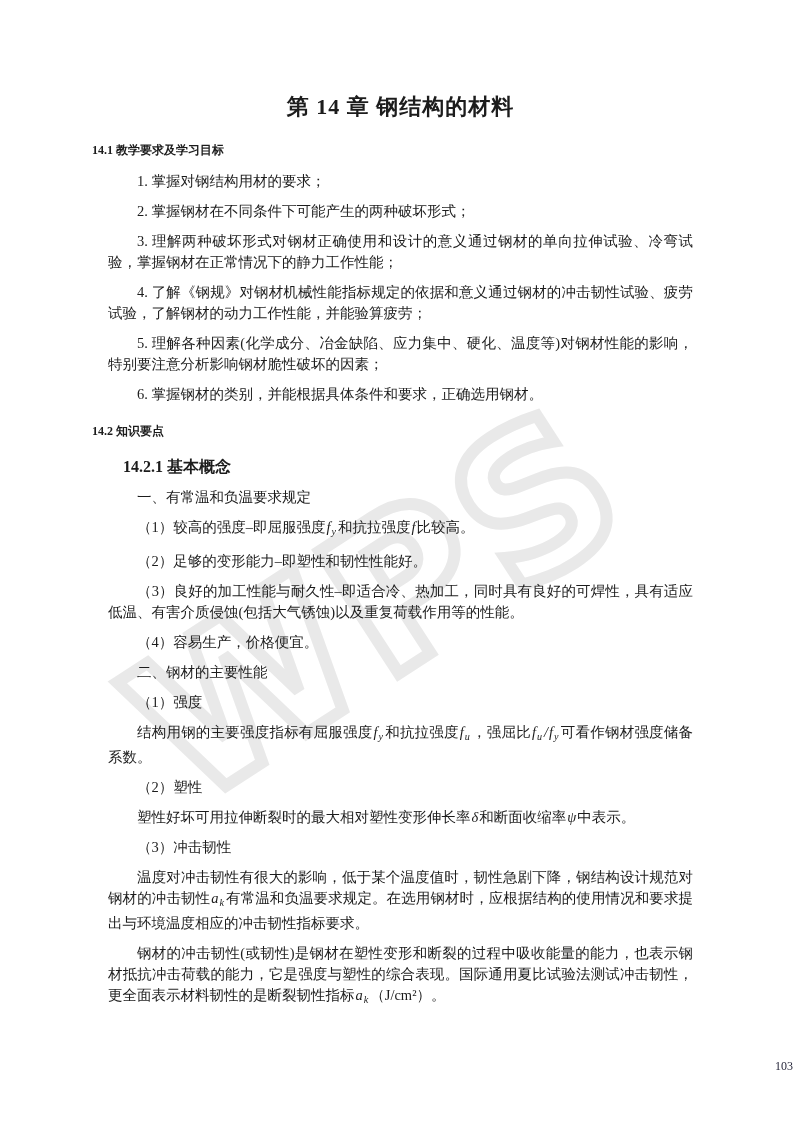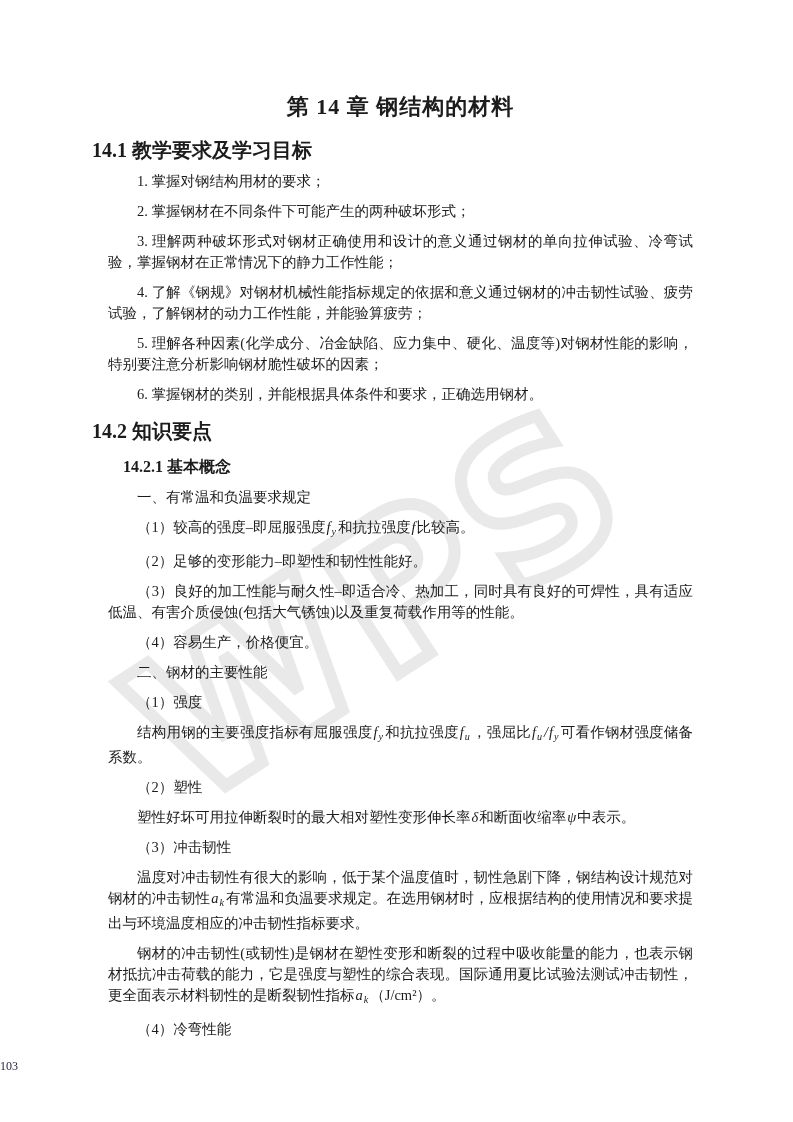--- a/index.html
+++ b/index.html
@@ -17,35 +17,35 @@
   }
   .content{
     position:relative;z-index:1;
     padding:92px 84px 0 92px;
   }
   .doc-title{
     font-size:22px;font-weight:bold;text-align:center;
     margin:0 0 16px 0;line-height:30px;letter-spacing:1px;
   }
   h2.sec{
-    font-size:20px;font-weight:bold;margin:14px 0 8px 0;line-height:24px;
+    font-size:12px;font-weight:bold;margin:14px 0 8px 0;line-height:24px;
   }
   h3.subsec{
     font-size:16px;font-weight:bold;margin:12px 0 8px 31px;line-height:23px;
   }
   p.body{
     font-size:14.5px;line-height:21px;margin:9px 16px;
     text-align:justify;text-indent:2em;
   }
   .var{font-style:italic;font-family:"Liberation Serif",serif;margin:0 1px;}
   sub.vsub{font-style:italic;font-size:0.7em;vertical-align:-0.3em;margin-right:2px;}
   .slash{font-style:italic;margin:0;}
   .page-number{
     position:absolute;left:0;right:0;bottom:48px;
-    text-align:left;font-size:12px;color:#26263a;z-index:1;
+    text-align:right;font-size:12px;color:#26263a;z-index:1;
   }
 </style>
 </head>
 <body>
 
 <div class="page">
 
   <svg class="watermark-layer" viewBox="0 0 793 1122" xmlns="http://www.w3.org/2000/svg" aria-hidden="true">
     <text x="105" y="665" transform="rotate(-33 390 590)" font-family="DejaVu Sans, sans-serif" font-size="200" font-weight="bold" letter-spacing="8" fill="none" stroke="#e9e9e9" stroke-width="12">WPS</text>
   </svg>
@@ -84,19 +84,18 @@
     <p class="body">（2）塑性</p>
 
     <p class="body"><span>塑性好坏可用拉伸断裂时的最大相对塑性变形伸长率</span><i class="var">δ</i><span>和断面收缩率</span><i class="var">ψ</i><span>中表示。</span></p>
 
     <p class="body">（3）冲击韧性</p>
 
     <p class="body"><span>温度对冲击韧性有很大的影响，低于某个温度值时，韧性急剧下降，钢结构设计规范对钢材的冲击韧性</span><i class="var">a</i><sub class="vsub">k</sub><span>有常温和负温要求规定。在选用钢材时，应根据结构的使用情况和要求提出与环境温度相应的冲击韧性指标要求。</span></p>
 
     <p class="body"><span>钢材的冲击韧性(或韧性)是钢材在塑性变形和断裂的过程中吸收能量的能力，也表示钢材抵抗冲击荷载的能力，它是强度与塑性的综合表现。国际通用夏比试验法测试冲击韧性，更全面表示材料韧性的是断裂韧性指标</span><i class="var">a</i><sub class="vsub">k</sub><span>（J/cm²）。</span></p>
 
-    <p class="body">（4）冷弯性能</p>
 
   </div>
 
   <div class="page-number">103</div>
 
 </div>
 
 </body></html>

